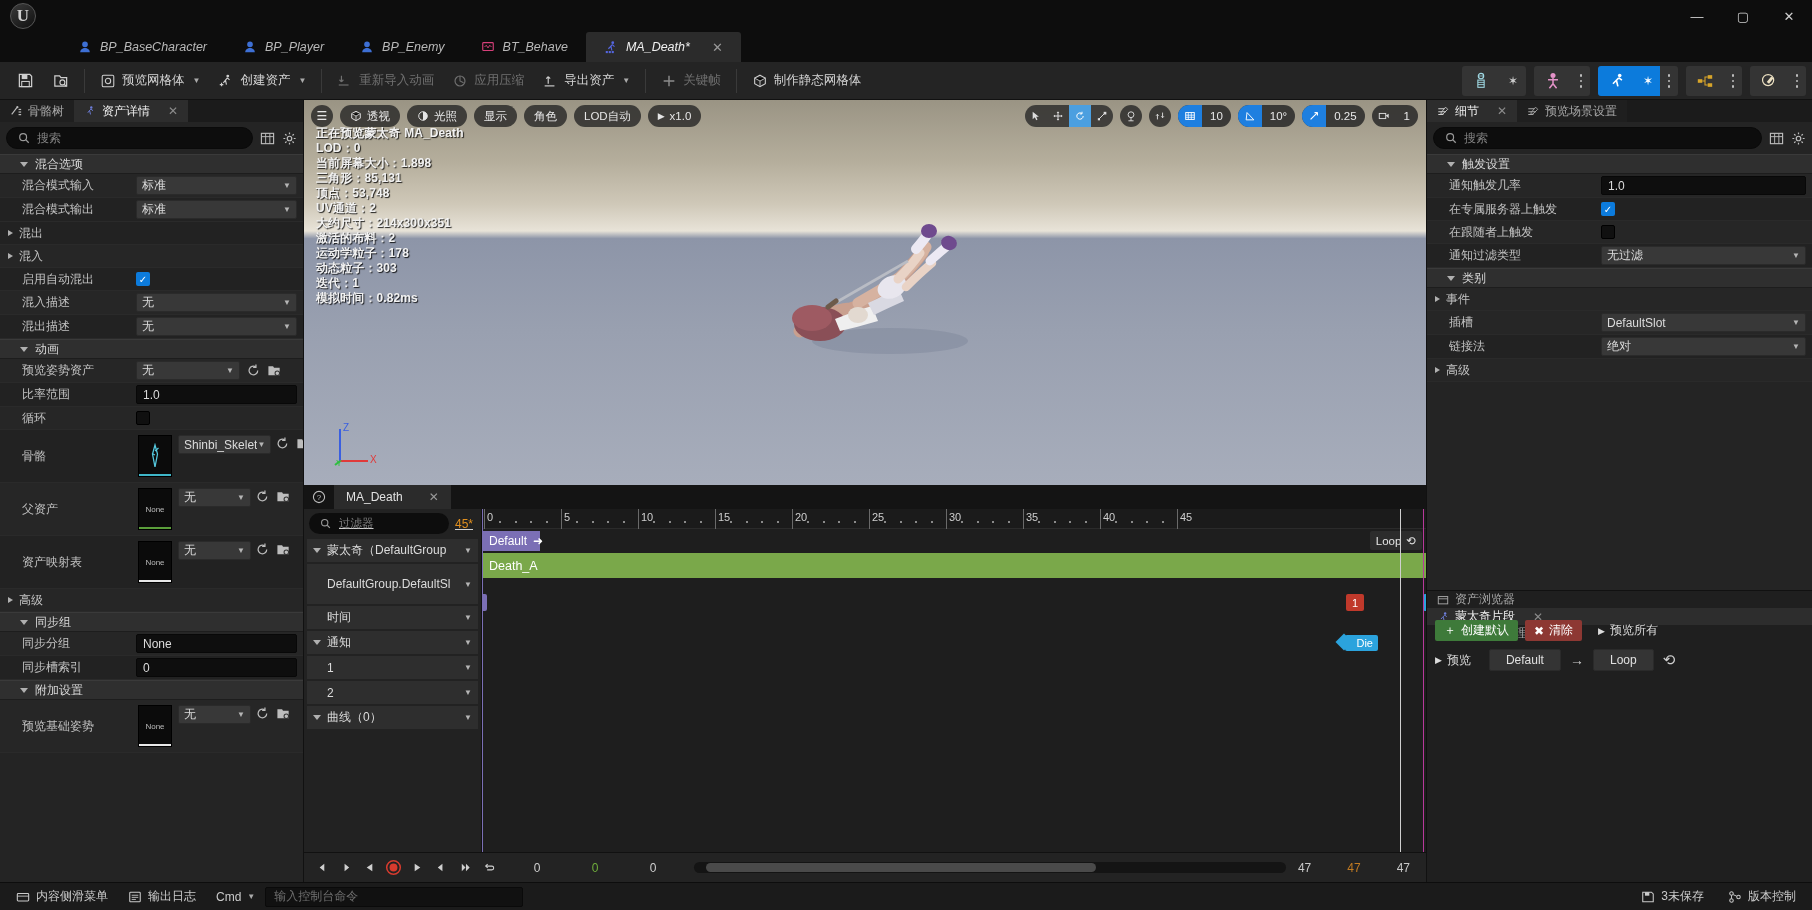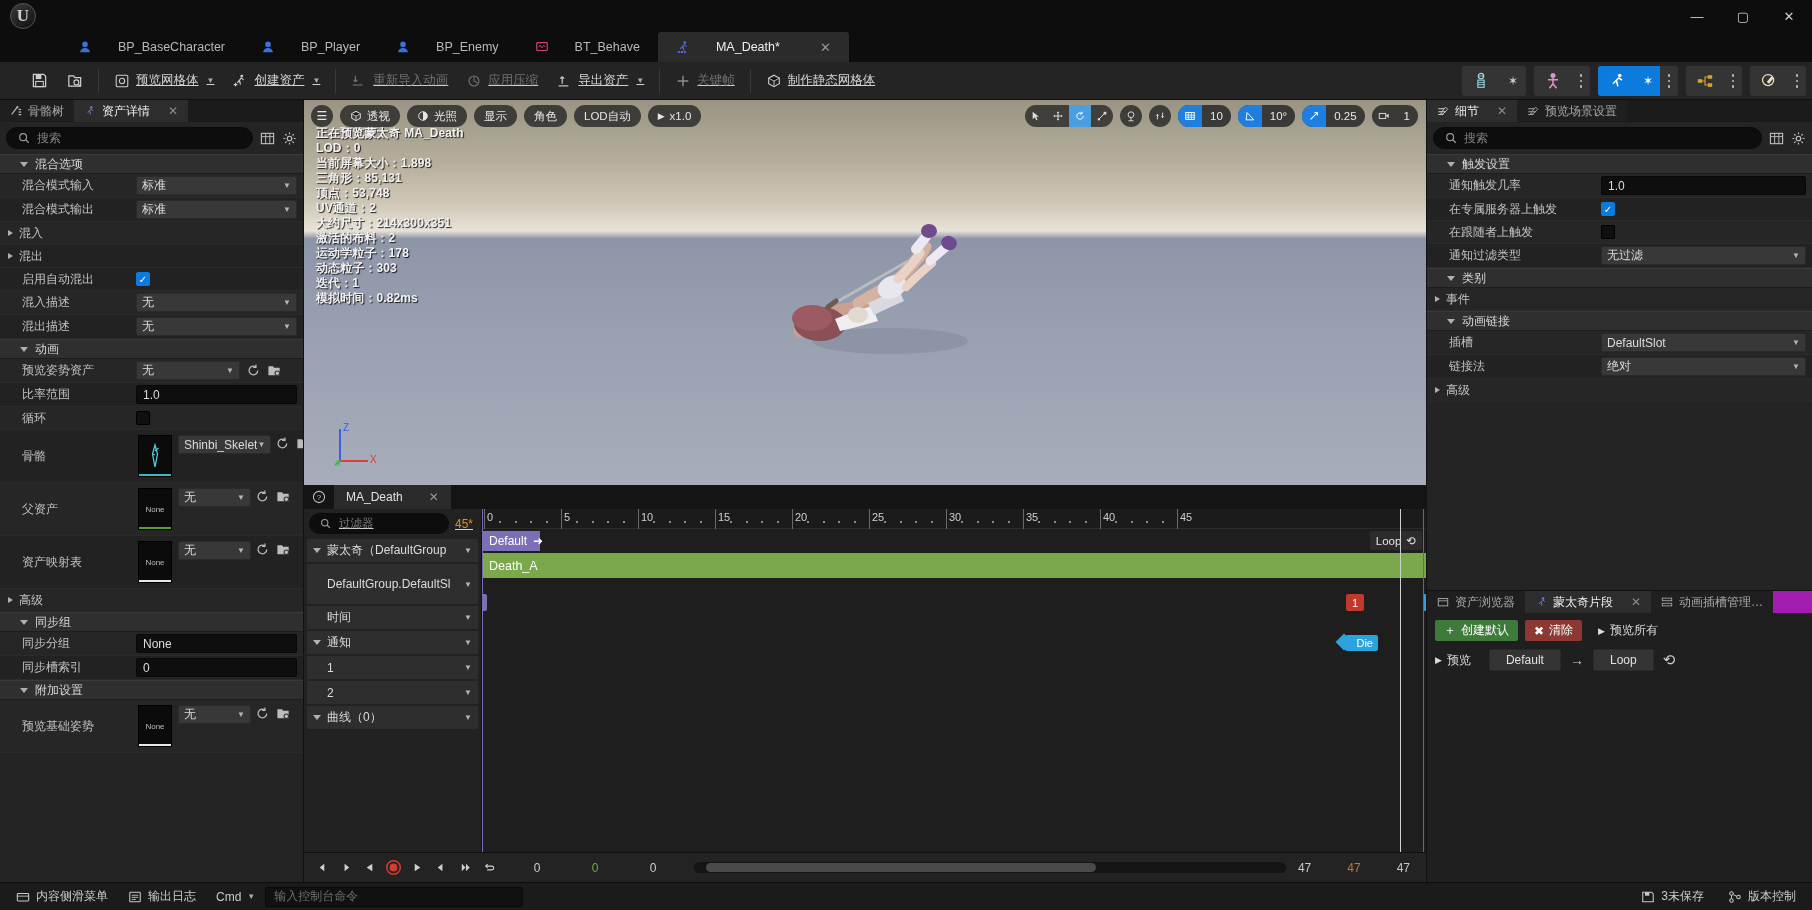--- a/index.html
+++ b/index.html
@@ -18,29 +18,29 @@
   .ue-circle { width:26px;height:26px;border-radius:50%;background:linear-gradient(145deg,#3a3a3a,#101010);
      border:1.5px solid #555; display:flex;align-items:center;justify-content:center;
      font-family:"Liberation Serif",serif;font-size:17px;color:#cfcfcf;font-weight:bold;}
   .menu { display:flex; align-items:center; height:32px; }
   .menu-item { padding:0 14px; height:32px; line-height:32px; font-size:13px; color:#c8c8c8; cursor:default;}
   .win-btns { position:absolute; right:0; top:0; height:32px; display:flex; }
   .win-btn { width:46px;height:32px;display:flex;align-items:center;justify-content:center;color:#cfcfcf;font-size:13px;}
 
   
   .tabstrip { height:30px; background:#0d0d0d; display:flex; align-items:flex-end; flex:none; padding-left:60px;}
-  .tab { height:30px; display:flex; align-items:center; gap:26px; padding:0 18px; font-size:12.5px;
-     color:#b8b8b8; background:transparent; border-top-left-radius:3px;border-top-right-radius:3px;}
+  .tab { height:30px; display:flex; align-items:center; gap:8px; padding:0 18px; font-size:12.5px;
+     color:#b8b8b8; background:transparent; border-top-left-radius:3px;border-top-right-radius:3px;font-style:italic;}
   .tab.active { background:#2b2b2b; color:#f0f0f0; }
   .tab .tabicon { width:14px;height:14px;display:inline-block;}
   .tab .tabclose { margin-left:14px; color:#999; font-size:13px;}
 
   
   .toolbar { height:38px; background:#242424; display:flex; align-items:center; flex:none;
-     border-bottom:1px solid #111; padding-left:22px; position:relative;text-decoration:underline;}
+     border-bottom:1px solid #111; padding-left:8px; position:relative;}
   .tb-btn { display:flex;align-items:center;gap:6px;height:30px;padding:0 9px;border-radius:3px;font-size:12.5px;color:#d6d6d6;}
   .tb-btn.dim { color:#707070; }
   .tb-sep { width:1px;height:24px;background:#3a3a3a;margin:0 6px;}
   .tb-caret { font-size:8px;color:#aaa;margin-left:2px;}
   .tb-right { position:absolute; right:6px; top:0; height:38px; display:flex; align-items:center; gap:0;}
   .tb-grp { display:flex; align-items:center; background:#343434; border-radius:3px; height:30px; margin-left:8px; overflow:hidden;}
   .tb-grp .cell { height:30px; display:flex;align-items:center;justify-content:center;padding:0 10px;}
   .tb-grp .cell.sel { background:#0c7bdc; }
   .tb-grp .dots { width:18px; color:#bdbdbd; font-size:11px; line-height:4px; display:flex;flex-direction:column;
       align-items:center;justify-content:center;}
@@ -149,21 +149,21 @@
   .tp-f.green{color:#6fae3b;}
   .scrollbar{flex:1;height:11px;margin:0 10px;background:#141414;border-radius:6px;position:relative;}
   .scrollbar .th{position:absolute;left:2%;width:66%;top:1px;bottom:1px;background:#4a4a4a;border-radius:5px;}
   .tp-end{display:flex;gap:36px;padding-right:10px;font-size:12px;}
   .tp-end .r{color:#c8c8c8;} .tp-end .o{color:#c07a22;}
 
   
   .rightpanel { width:386px; flex:none; display:flex; flex-direction:column; background:#242424; border-left:1px solid #111;}
   .r-search { display:flex;align-items:center;gap:6px;padding:5px 6px;}
   .r-lower { flex:none; height:292px; background:#1f1f1f; border-top:1px solid #111; display:flex;flex-direction:column;}
-  .r-lower-tabs{height:22px;display:flex;background:#a21caf;}
+  .r-lower-tabs{height:22px;display:flex;background:#0c4a6e;flex-direction:column;}
   .mrow { display:flex; gap:7px; padding:7px 8px 0 8px; align-items:center;}
   .mbtn { height:21px; display:flex;align-items:center;gap:5px;padding:0 9px;border-radius:2px;font-size:12px;}
   .mbtn.green{background:#3e7a3a;color:#fff;}
   .mbtn.red{background:#8d3833;color:#fff;}
   .mbtn.flat{color:#dcdcdc;}
   .mrow2 { display:flex; gap:9px; padding:8px 8px 0 8px; align-items:center;}
   .mbox { height:22px; background:#343434; border:1px solid #2a2a2a; border-radius:2px; display:flex;align-items:center;
      justify-content:center;padding:0 16px;font-size:12px;color:#e0e0e0;}
 
   
@@ -472,31 +472,31 @@
         </div>
         <div class="prow alt">
           <div class="plabel">混合模式输出</div>
           <div class="pval">
               <div class="sel-in">
             <span>标准</span>
                 <span class="cv">▼</span>
               </div>
             </div>
         </div>
+        <div class="prow alt">
+          <div class="plabel sub">
+              <span class="tri"></span>
+              <span>混出</span>
+            </div>
+          <div class="pval"></div>
+        </div>
         <div class="prow">
           <div class="plabel sub">
               <span class="tri"></span>
               <span>混入</span>
-            </div>
-          <div class="pval"></div>
-        </div>
-        <div class="prow alt">
-          <div class="plabel sub">
-              <span class="tri"></span>
-              <span>混出</span>
             </div>
           <div class="pval"></div>
         </div>
         <div class="prow alt">
           <div class="plabel">启用自动混出</div>
           <div class="pval">
               <div class="chk">✓</div>
             </div>
         </div>
         <div class="prow">
@@ -1185,24 +1185,20 @@
           <span>类别</span>
         </div>
         <div class="prow">
           <div class="plabel sub" style="width:172px">
               <span class="tri"></span>
               <span>事件</span>
             </div>
           <div class="pval"></div>
         </div>
 
-        <div class="cat">
-          <span class="tri down"></span>
-          <span>动画链接</span>
-        </div>
         <div class="prow">
           <div class="plabel" style="width:172px">插槽</div>
           <div class="pval">
               <div class="sel-in">
             <span>DefaultSlot</span>
                 <span class="cv">▼</span>
               </div>
             </div>
         </div>
         <div class="prow alt">

